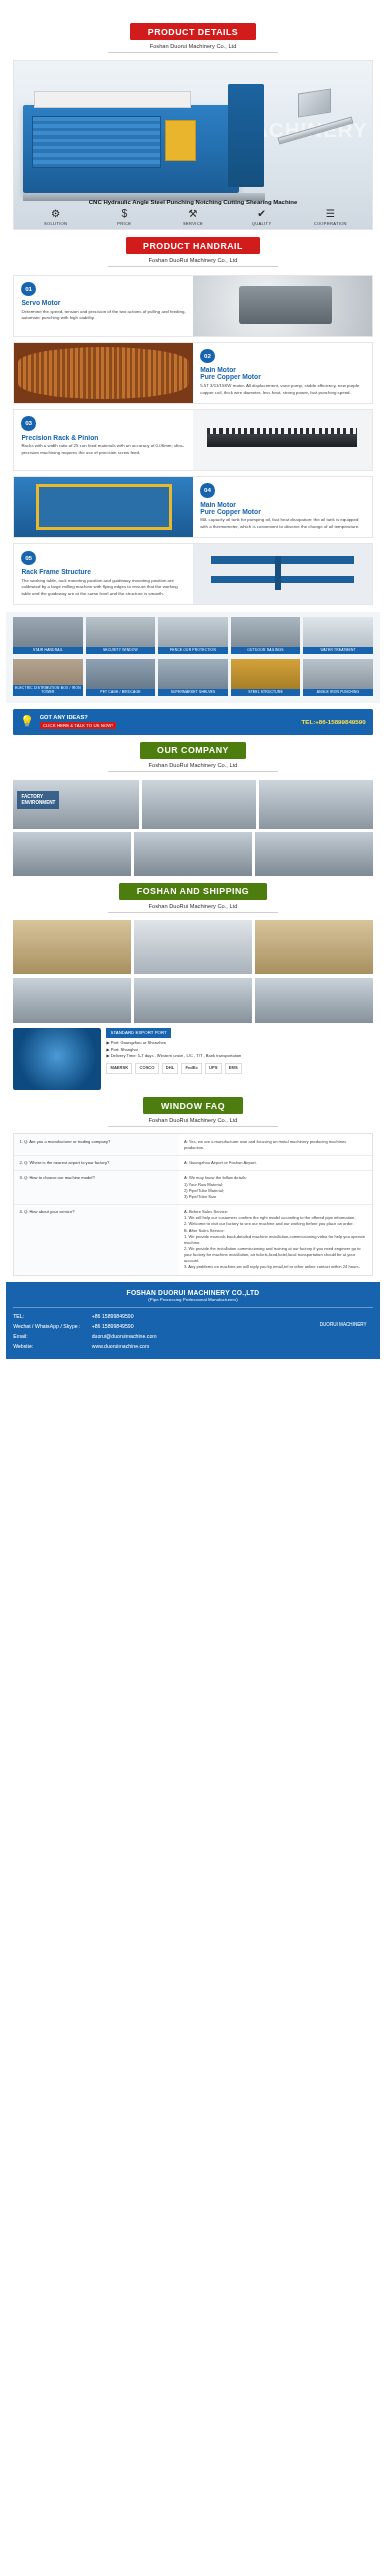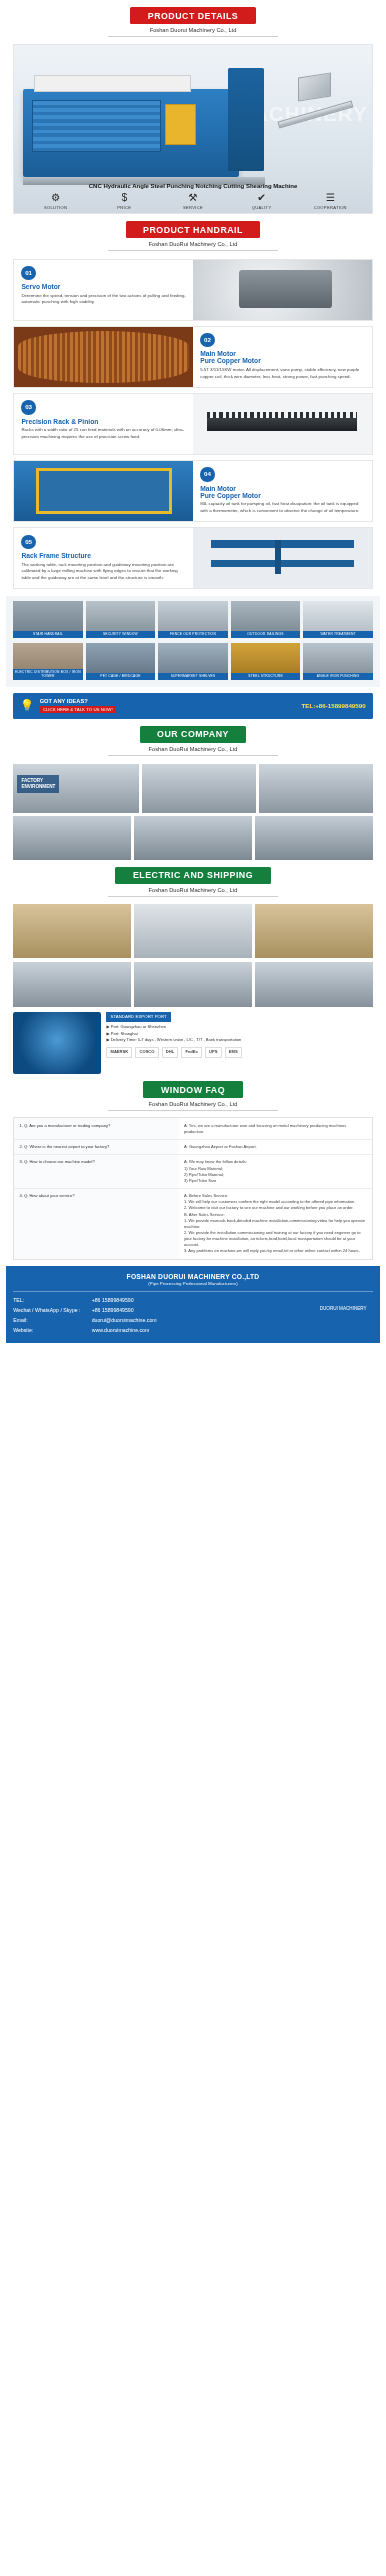--- a/index.html
+++ b/index.html
@@ -3,21 +3,21 @@
 <meta charset="utf-8">
 <style>
   * { box-sizing: border-box; margin:0; padding:0; }
   body {
     width: 386px;
     font-family: "Liberation Sans", sans-serif;
     background: #ffffff;
     color: #222;
     -webkit-font-smoothing: antialiased;
   }
-  .page { width:374px; margin:0 auto; position:relative; }
+  .page { width:374px; margin:16px auto; position:relative; }
 
   
   .banner { text-align:center; padding: 7.2px 0 3.1px; }
   .banner .title {
     display:inline-block;
     background:#d21b1b;
     color:#fff;
     font-size:8.8px;
     font-weight:bold;
     letter-spacing:0.5px;
@@ -29,21 +29,21 @@
     margin-top:3.1px;
     font-size:5.7px;
     color:#333;
   }
   .banner .rule {
     width: 170px;
     height:0.5px;
     background:#cfcfcf;
     margin: 2.6px auto 0;
   }
-  .blue-banner .title { background:#15803d; }
+  .blue-banner .title { background:#4d7c0f; }
 
   
   .hero {
     position:relative;
     margin: 4.1px 7.2px 0;
     height: 170px;
     background: linear-gradient(180deg,#eef3f7 0%, #dfe7ee 55%, #cfd8e0 100%);
     overflow:hidden;
     border:0.5px solid #e2e6ea;
   }
@@ -422,21 +422,21 @@
     <div class="photo"></div>
     <div class="photo"></div>
   </div>
   <div class="photo-row2">
     <div class="photo2"></div>
     <div class="photo2"></div>
     <div class="photo2"></div>
   </div>
 
   <div class="banner blue-banner">
-    <div class="title">ELECTRIC AND SHIPPING</div>
+    <div class="title">FOSHAN AND SHIPPING</div>
     <div class="sub">Foshan DuoRui Machinery Co., Ltd</div>
     <div class="rule"></div>
   </div>
 
   <div class="pack-row">
     <div class="pack"></div>
     <div class="pack metal"></div>
     <div class="pack"></div>
   </div>
   <div class="ship-grid">

